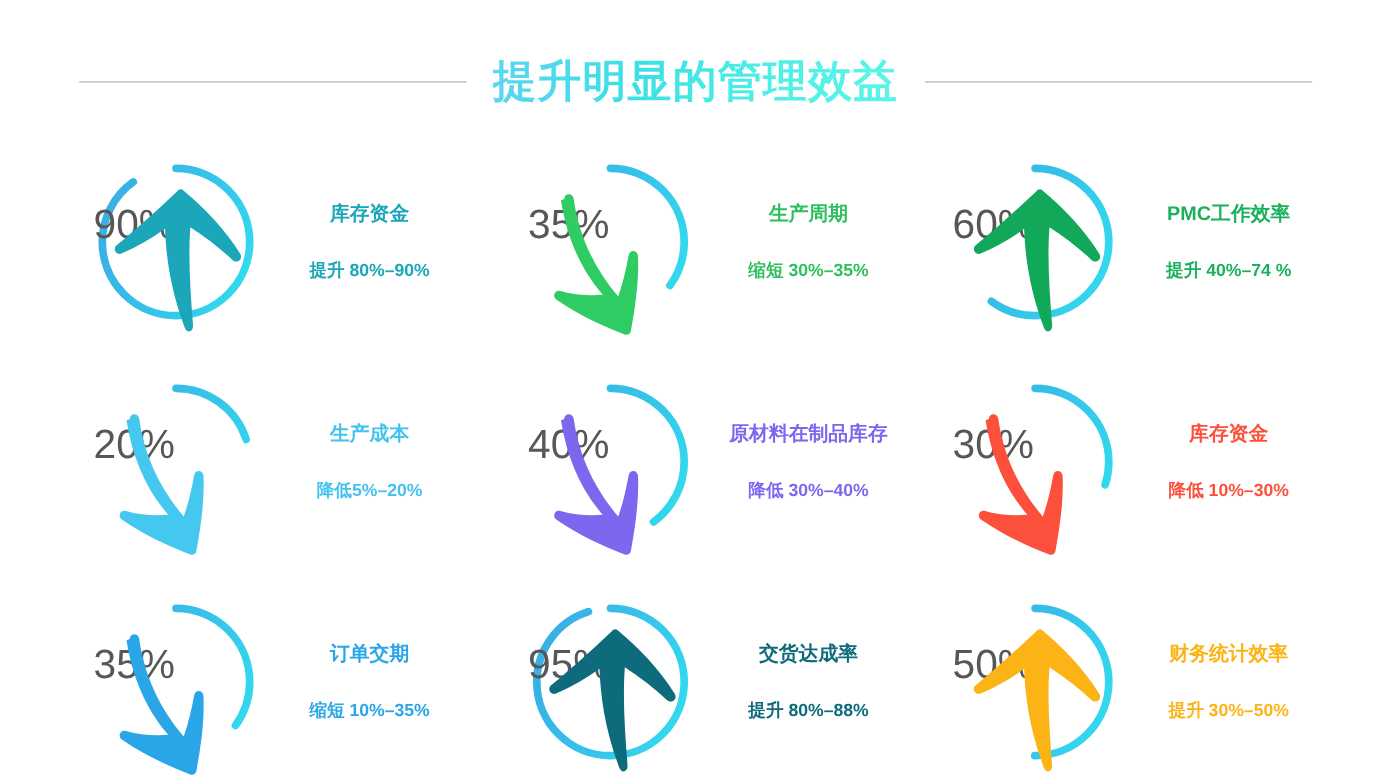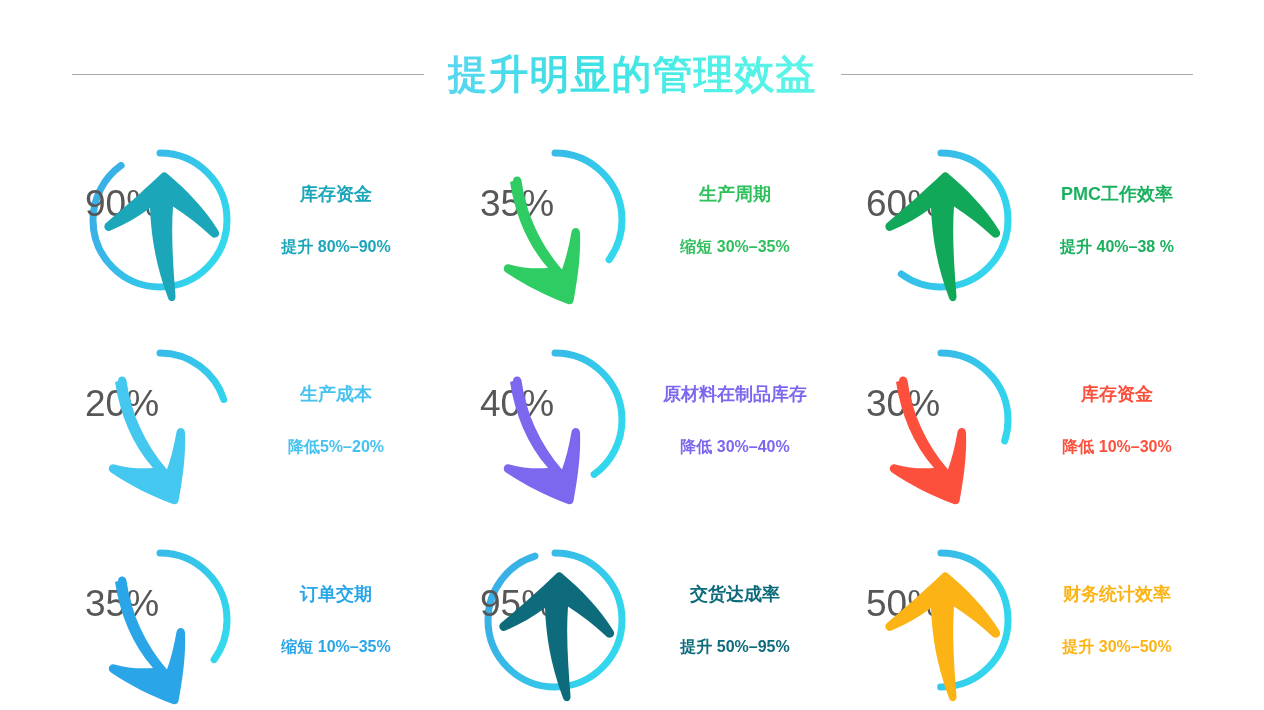--- a/index.html
+++ b/index.html
@@ -218,21 +218,21 @@
             <div class="pct">60%</div>
             <div class="arrow-wrap">
               <svg width="26" height="30" viewBox="0 0 26 30">
       <path d="M13.2 1.6 C9.6 5.0 5.6 8.6 2.2 11.4 C1.4 12.1 2.2 13.3 3.1 12.9 C5.9 11.7 8.6 10.2 11.0 8.4 C11.2 13.6 12.0 19.4 14.6 26.4 C15.0 27.5 16.2 27.1 16.1 26.0 C15.6 19.6 15.2 13.6 15.6 8.1 C18.4 9.9 21.0 11.9 23.3 14.1 C24.1 14.8 25.2 13.9 24.7 13.0 C21.9 8.4 18.1 4.6 14.3 1.4 C14.0 1.1 13.5 1.2 13.2 1.6 Z" fill="#12a85a"></path>
     </svg>
             </div>
           </div>
         </div>
         <div class="info">
           <div class="info-label" style="color:#1bb05e">PMC工作效率</div>
-          <div class="info-sub" style="color:#1bb05e">提升 40%–38 %</div>
+          <div class="info-sub" style="color:#1bb05e">提升 40%–74 %</div>
         </div>
       </div>
       <div class="cell col-1" data-col="1">
         <div class="gauge">
           <svg viewBox="0 0 150 150">
     <defs>
       <linearGradient id="arcgrad3" x1="0.55" y1="0" x2="0.15" y2="1">
         <stop offset="0%" stop-color="#39b0e6"></stop>
         <stop offset="55%" stop-color="#35c6ea"></stop>
         <stop offset="100%" stop-color="#32dcee"></stop>
@@ -348,21 +348,21 @@
             <div class="pct">95%</div>
             <div class="arrow-wrap">
               <svg width="26" height="30" viewBox="0 0 26 30">
       <path d="M13.2 1.6 C9.6 5.0 5.6 8.6 2.2 11.4 C1.4 12.1 2.2 13.3 3.1 12.9 C5.9 11.7 8.6 10.2 11.0 8.4 C11.2 13.6 12.0 19.4 14.6 26.4 C15.0 27.5 16.2 27.1 16.1 26.0 C15.6 19.6 15.2 13.6 15.6 8.1 C18.4 9.9 21.0 11.9 23.3 14.1 C24.1 14.8 25.2 13.9 24.7 13.0 C21.9 8.4 18.1 4.6 14.3 1.4 C14.0 1.1 13.5 1.2 13.2 1.6 Z" fill="#0e6b7c"></path>
     </svg>
             </div>
           </div>
         </div>
         <div class="info">
           <div class="info-label" style="color:#0e6b7c">交货达成率</div>
-          <div class="info-sub" style="color:#0e6b7c">提升 50%–95%</div>
+          <div class="info-sub" style="color:#0e6b7c">提升 80%–88%</div>
         </div>
       </div>
       <div class="cell col-3" data-col="3">
         <div class="gauge">
           <svg viewBox="0 0 150 150">
     <defs>
       <linearGradient id="arcgrad8" x1="0.55" y1="0" x2="0.15" y2="1">
         <stop offset="0%" stop-color="#39b0e6"></stop>
         <stop offset="55%" stop-color="#35c6ea"></stop>
         <stop offset="100%" stop-color="#32dcee"></stop>

